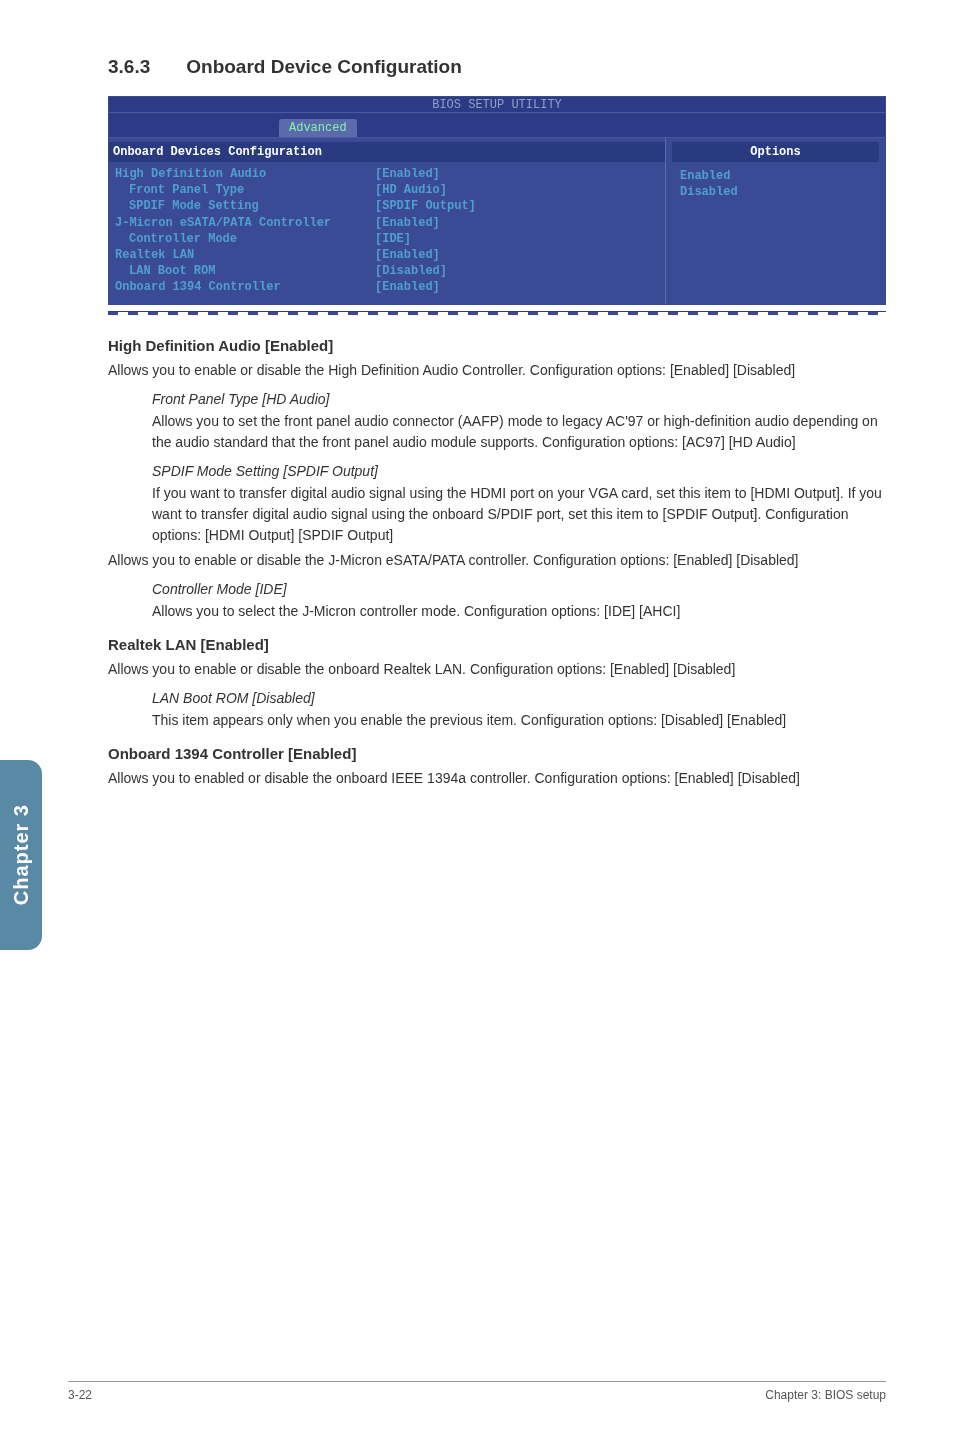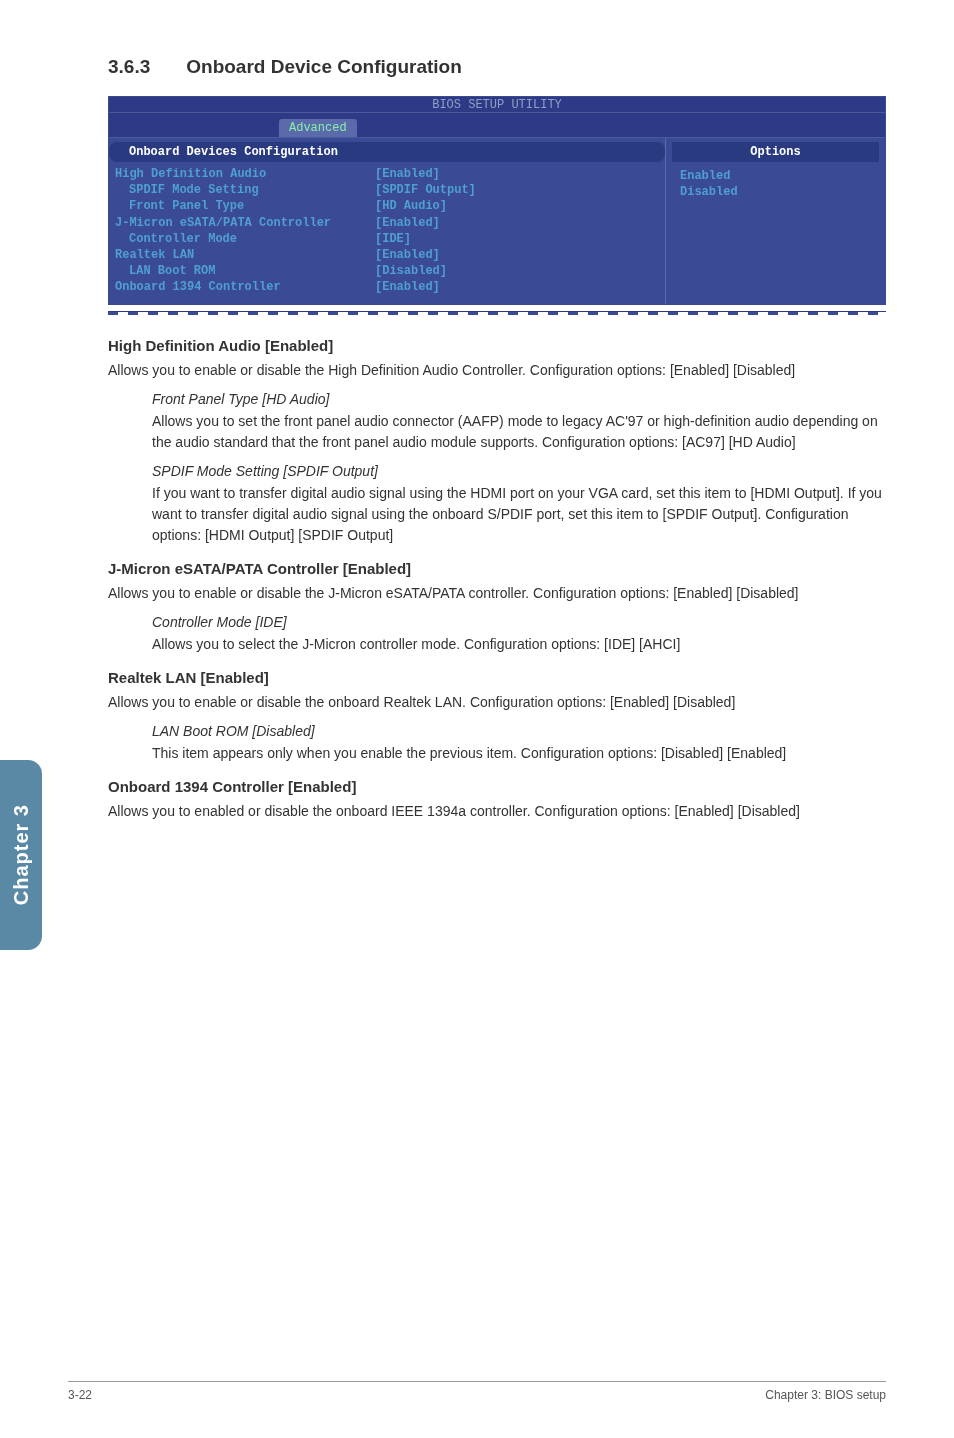--- a/index.html
+++ b/index.html
@@ -67,23 +67,22 @@
   .bios-right {
     width: 220px;
     background: #3a4a95;
     border-left: 1px solid #5a6aaa;
     padding: 0;
   }
   .bios-config-header {
     background: #2a3a80;
     color: #fff;
     font-weight: bold;
-    padding: 3px 20px;
+    padding: 3px 4px;
     margin: 0 -6px 4px -6px;
-    border-radius: 8px;
   }
   .bios-options-header {
     background: #2a3a80;
     color: #fff;
     font-weight: bold;
     text-align: center;
     padding: 3px 0;
     margin: 0 6px 6px 6px;
     margin-top: 4px;
   }
@@ -187,26 +186,26 @@
       <div class="bios-tab">Advanced</div>
     </div>
     <div class="bios-body">
       <div class="bios-left">
         <div class="bios-config-header">Onboard Devices Configuration</div>
         <div class="bios-row">
             <span class="bios-label">High Definition Audio</span>
             <span class="bios-value">[Enabled]</span>
           </div>
         <div class="bios-row indent">
+            <span class="bios-label">Front Panel Type</span>
+            <span class="bios-value">[HD Audio]</span>
+          </div>
+        <div class="bios-row indent">
             <span class="bios-label">SPDIF Mode Setting</span>
             <span class="bios-value">[SPDIF Output]</span>
-          </div>
-        <div class="bios-row indent">
-            <span class="bios-label">Front Panel Type</span>
-            <span class="bios-value">[HD Audio]</span>
           </div>
         <div class="bios-row">
             <span class="bios-label">J-Micron eSATA/PATA Controller</span>
             <span class="bios-value">[Enabled]</span>
           </div>
         <div class="bios-row indent">
             <span class="bios-label">Controller Mode</span>
             <span class="bios-value">[IDE]</span>
           </div>
         <div class="bios-row">
@@ -235,21 +234,20 @@
   <p class="para">Allows you to enable or disable the High Definition Audio Controller. Configuration options: [Enabled] [Disabled]</p>
   <div class="indent-block">
     <span class="u-i">Front Panel Type [HD Audio]</span>
     <p class="para">Allows you to set the front panel audio connector (AAFP) mode to legacy AC'97 or high-definition audio depending on the audio standard that the front panel audio module supports. Configuration options: [AC97] [HD Audio]</p>
   </div>
   <div class="indent-block">
     <span class="u-i">SPDIF Mode Setting [SPDIF Output]</span>
     <p class="para">If you want to transfer digital audio signal using the HDMI port on your VGA card, set this item to [HDMI Output]. If you want to transfer digital audio signal using the onboard S/PDIF port, set this item to [SPDIF Output]. Configuration options: [HDMI Output] [SPDIF Output]</p>
   </div>
 
-  <h4 class="sub">J-Micron eSATA/PATA Controller [Enabled]</h4>
   <p class="para">Allows you to enable or disable the J-Micron eSATA/PATA controller. Configuration options: [Enabled] [Disabled]</p>
   <div class="indent-block">
     <span class="u-i">Controller Mode [IDE]</span>
     <p class="para">Allows you to select the J-Micron controller mode. Configuration options: [IDE] [AHCI]</p>
   </div>
 
   <h4 class="sub">Realtek LAN [Enabled]</h4>
   <p class="para">Allows you to enable or disable the onboard Realtek LAN. Configuration options: [Enabled] [Disabled]</p>
   <div class="indent-block">
     <span class="u-i">LAN Boot ROM [Disabled]</span>

